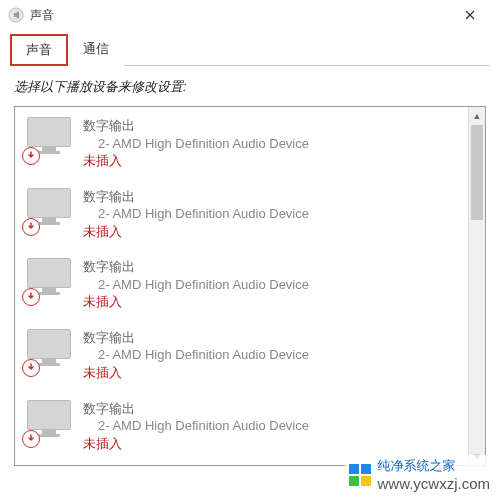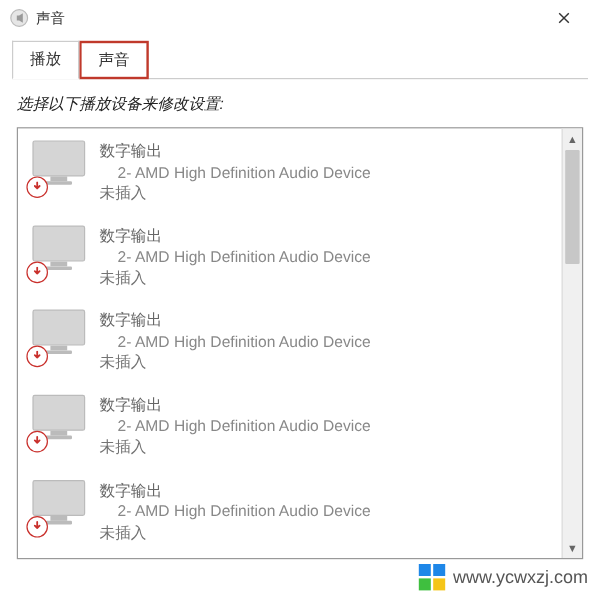--- a/index.html
+++ b/index.html
@@ -141,21 +141,21 @@
     }
     .device-text {
       display: flex;
       flex-direction: column;
       font-size: 13px;
       line-height: 1.35;
       padding-top: 2px;
     }
     .device-name { color: #666; }
     .device-desc { color: #888; margin-left: 15px; }
-    .device-status { color: #737373; }
+    .device-status { color: #b91c1c; }
     .scrollbar {
       position: absolute;
       right: 0;
       top: 0;
       bottom: 0;
       width: 17px;
       background: #f0f0f0;
       border-left: 1px solid #ddd;
     }
     .scroll-arrow {
@@ -213,22 +213,22 @@
   </span>
   <span class="title">声音</span>
   <div class="close">
     <svg width="10" height="10" viewBox="0 0 10 10">
         <path d="M1 1 L9 9 M9 1 L1 9" stroke="#333" stroke-width="1.2"></path>
       </svg>
   </div>
 </div>
 
 <div class="tabs">
-  <div class="tab active"><span>播放</span></div>
   <div class="tab highlight-box"><span>声音</span></div>
+  <div class="tab"><span>通信</span></div>
 </div>
 <div class="tab-panel-border"></div>
 
 <div class="panel">
   <div class="instruction">选择以下播放设备来修改设置:</div>
 
   <div class="device-list">
     <div class="device-list-inner" id="device-list-inner">
   <div class="device-item">
     <div class="device-icon-wrap">
@@ -334,15 +334,16 @@
 </div>
 
 <div class="watermark">
   <div class="watermark-logo">
     <div class="sq-b"></div>
       <div class="sq-b"></div>
       <div class="sq-g"></div>
       <div class="sq-y"></div>
   </div>
   <div>
+    <div>纯净系统之家</div>
     <div style="font-size:15px;color:#555">www.ycwxzj.com</div>
   </div>
 </div>
 
 </body></html>

